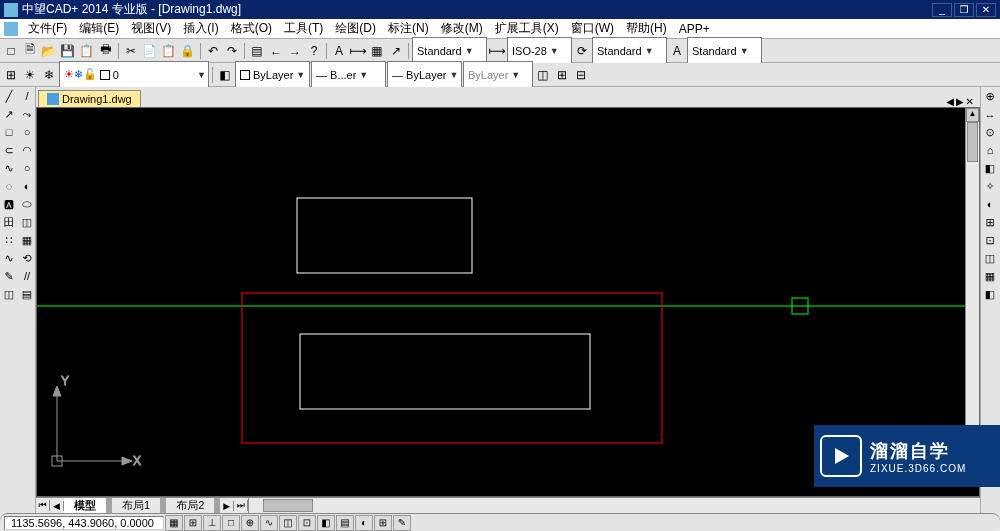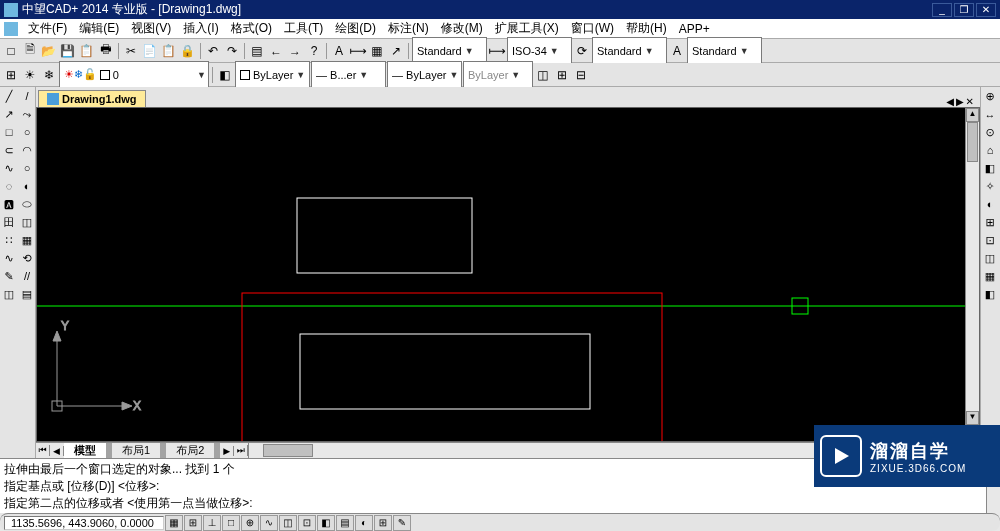--- a/index.html
+++ b/index.html
@@ -21,21 +21,21 @@
   .tb-sep { width: 1px; height: 16px; background: #999; margin: 0 2px; }
   .tb-combo { height: 28px; background: #fff; border: 1px solid #7a7a7a; display: inline-flex; align-items: center; padding: 0 2px 0 4px; font-size: 11px; cursor: pointer; }
   .tb-combo .dd { margin-left: 3px; font-size: 9px; color: #333; }
 
   .main-area { flex: 1; display: flex; background: #e4e4e4; overflow: hidden; }
   .left-tools { width: 36px; background: #e4e4e4; border-right: 1px solid #aaa; display: grid; grid-template-columns: 18px 18px; align-content: start; }
   .lt-btn { width: 18px; height: 18px; display: flex; align-items: center; justify-content: center; cursor: pointer; font-size: 11px; }
 
   .viewport-wrap { flex: 1; display: flex; flex-direction: column; overflow: hidden; }
   .doc-tabs { height: 20px; display: flex; align-items: flex-end; padding-left: 2px; }
-  .doc-tab { background: #ffeb99; border: 1px solid #888; border-bottom: none; padding: 2px 8px; font-size: 11px; font-weight: bold; display: flex; align-items: center; gap: 3px; cursor: pointer; }
+  .doc-tab { background: #ffeb99; border: 1px solid #888; border-bottom: none; padding: 2px 8px; font-size: 11px; font-weight: normal; display: flex; align-items: center; gap: 3px; cursor: pointer; }
   .doc-tab .tab-ico { width: 12px; height: 12px; background: #4a9edb; display: inline-block; }
   .tab-nav { margin-left: auto; display: flex; gap: 2px; padding-right: 6px; }
   .tab-nav span { cursor: pointer; font-size: 10px; }
 
   .viewport { flex: 1; background: #000; position: relative; border: 1px solid #666; overflow: hidden; }
   .scroll-v { position: absolute; right: 0; top: 0; bottom: 16px; width: 14px; background: #e8e8e8; border-left: 1px solid #888; }
   .scroll-v .thumb { position: absolute; left: 1px; right: 1px; top: 14px; height: 40px; background: #c0c0c0; border: 1px solid #888; }
   .scroll-v .arr { position: absolute; left: 0; right: 0; height: 14px; background: #d0d0d0; border: 1px solid #888; font-size: 8px; text-align: center; }
   .scroll-h-row { height: 16px; display: flex; background: #e8e8e8; border-top: 1px solid #888; }
   .layout-tabs { display: flex; align-items: center; border-right: 1px solid #888; }
@@ -126,21 +126,21 @@
     <span class="tb-btn">⟼</span>
     <span class="tb-btn">▦</span>
     <span class="tb-btn">↗</span>
     <span class="tb-sep"></span>
     <div class="tb-combo" style="width:75px">
         <span>Standard</span>
         <span class="dd">▼</span>
       </div>
     <span class="tb-btn">⟼</span>
     <div class="tb-combo" style="width:65px">
-        <span>ISO-34</span>
+        <span>ISO-28</span>
         <span class="dd">▼</span>
       </div>
     <span class="tb-btn">⟳</span>
     <div class="tb-combo" style="width:75px">
         <span>Standard</span>
         <span class="dd">▼</span>
       </div>
     <span class="tb-btn">A</span>
     <div class="tb-combo" style="width:75px">
         <span>Standard</span>
@@ -277,27 +277,20 @@
       <span class="rt-btn">✧</span>
       <span class="rt-btn">◐</span>
       <span class="rt-btn">⊞</span>
       <span class="rt-btn">⊡</span>
       <span class="rt-btn">◫</span>
       <span class="rt-btn">▦</span>
       <span class="rt-btn">◧</span>
     </div>
   </div>
 
-  <div class="cmd-area">
-    <div class="cmd-text"><span>拉伸由最后一个窗口选定的对象... 找到 1 个</span>
-<span>指定基点或 [位移(D)] &lt;位移&gt;:</span>
-<span>指定第二点的位移或者 &lt;使用第一点当做位移&gt;:</span>
-</div>
-    <div class="cmd-scroll"></div>
-  </div>
 
   <div class="status-bar">
     <span class="sb-coord">1135.5696, 443.9060, 0.0000</span>
     <span class="sb-btn">▦</span>
     <span class="sb-btn">⊞</span>
     <span class="sb-btn">⊥</span>
     <span class="sb-btn">□</span>
     <span class="sb-btn">⊕</span>
     <span class="sb-btn">∿</span>
     <span class="sb-btn">◫</span>

